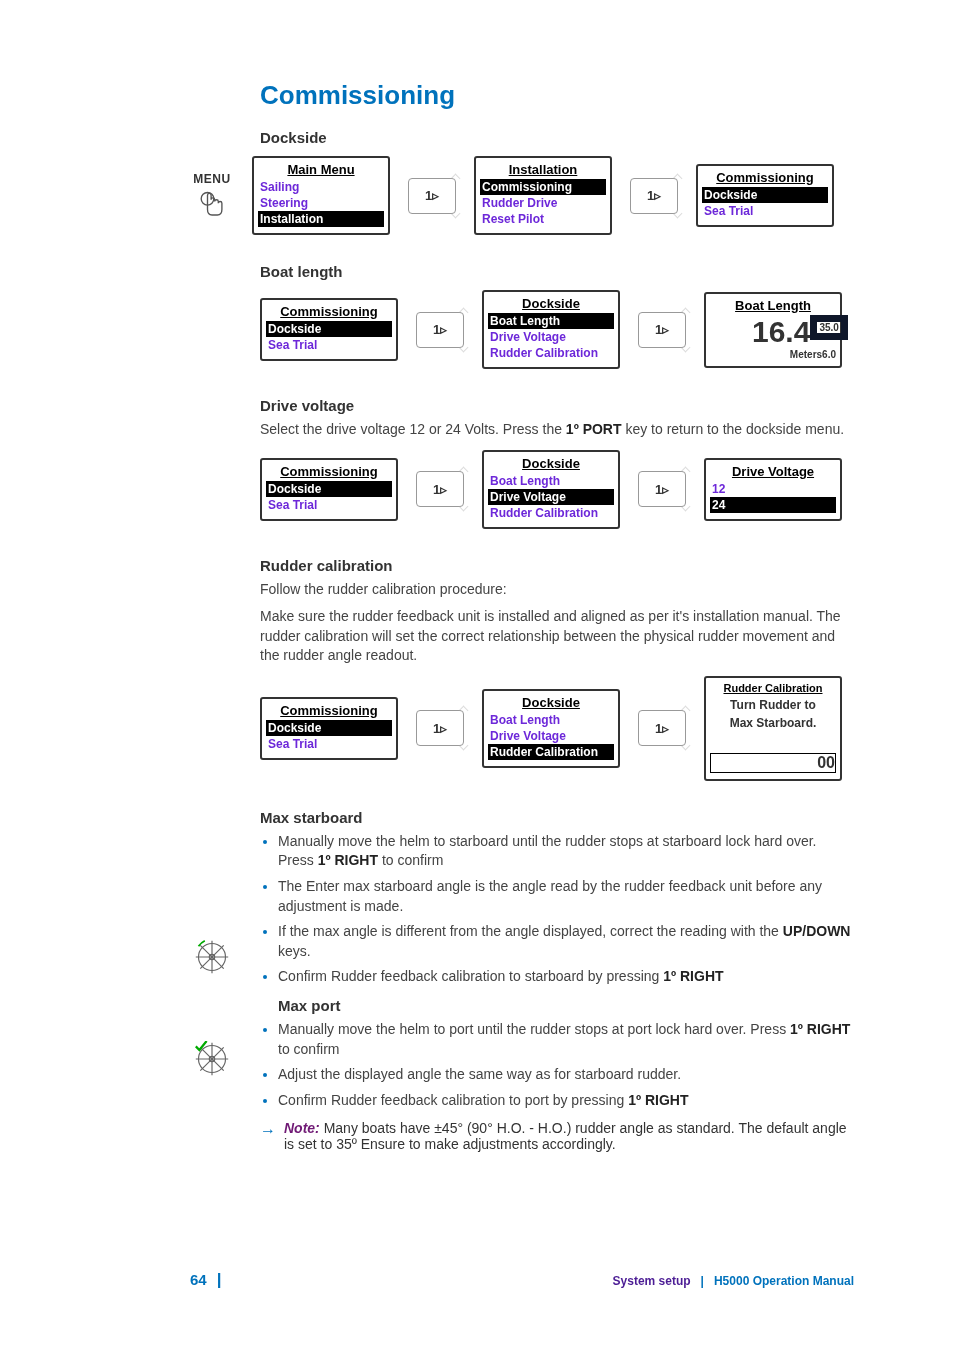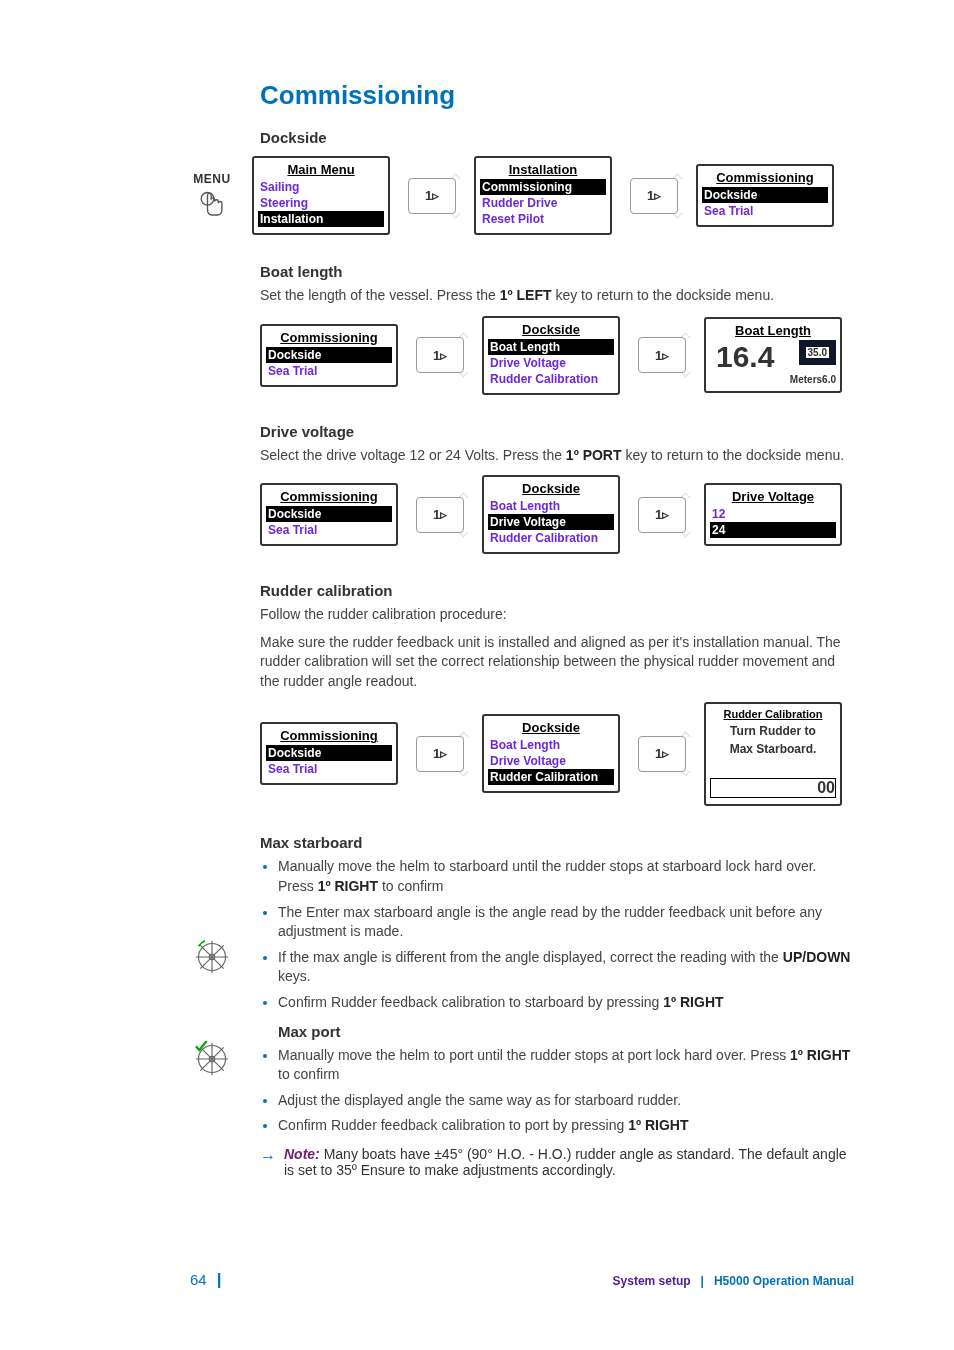--- a/index.html
+++ b/index.html
@@ -109,20 +109,21 @@
     color: #fff;
   }
   .screen-wrap { position: relative; }
 
   .boat-length-screen .big {
     font-size: 30px;
     font-weight: 700;
     text-align: left;
     padding-left: 6px;
     display:inline-block;
+    margin-left:36px;
   }
   .boat-length-screen .mini { font-size:10px; font-weight:700; }
 
   .rudder-cal-screen .msg {
     font-size: 12px;
     font-weight: 700;
     text-align: center;
     line-height: 1.2;
     padding: 2px 0;
   }
@@ -173,21 +174,21 @@
   .footer {
     position:absolute;
     bottom:60px;
     left:190px;
     right:100px;
     font-size:12px;
     display:flex;
     align-items:baseline;
     gap:10px;
   }
-  .footer .pg { color:#0072bc; font-weight:400; font-size:15px;}
+  .footer .pg { color:#0072bc; font-weight:700; font-size:15px;}
   .footer .pipe { color:#0072bc; font-weight:700; font-size:17px;}
   .footer .sec { font-weight:700; color:#4c1d95;}
   .footer .man { color:#0072bc; font-weight:700;}
 </style>
 </head>
 <body>
 
 <div class="margin-icon touch-icon">
   <div class="menu-icon">MENU</div>
   <svg class="tap-hand" viewBox="0 0 40 40">
@@ -245,23 +246,20 @@
         <span>1▹</span>
       </div>
     <div class="screen screen-wrap">
       <div class="scr-title">Commissioning</div>
       <div class="scr-item inv">Dockside</div>
       <div class="scr-item">Sea Trial</div>
     </div>
   </div>
 
   <h2 class="subhead">Boat length</h2>
-  <p class="body">
-    <span>Set the length of the vessel. Press the </span><b>1º LEFT</b><span> key to return to the dockside menu.</span>
-  </p>
   <div class="flow-row indent">
     <div class="screen screen-wrap">
       <div class="scr-title">Commissioning</div>
       <div class="scr-item inv">Dockside</div>
       <div class="scr-item">Sea Trial</div>
     </div>
     <div class="key-btn">
         <span>1▹</span>
       </div>
     <div class="screen screen-wrap">

